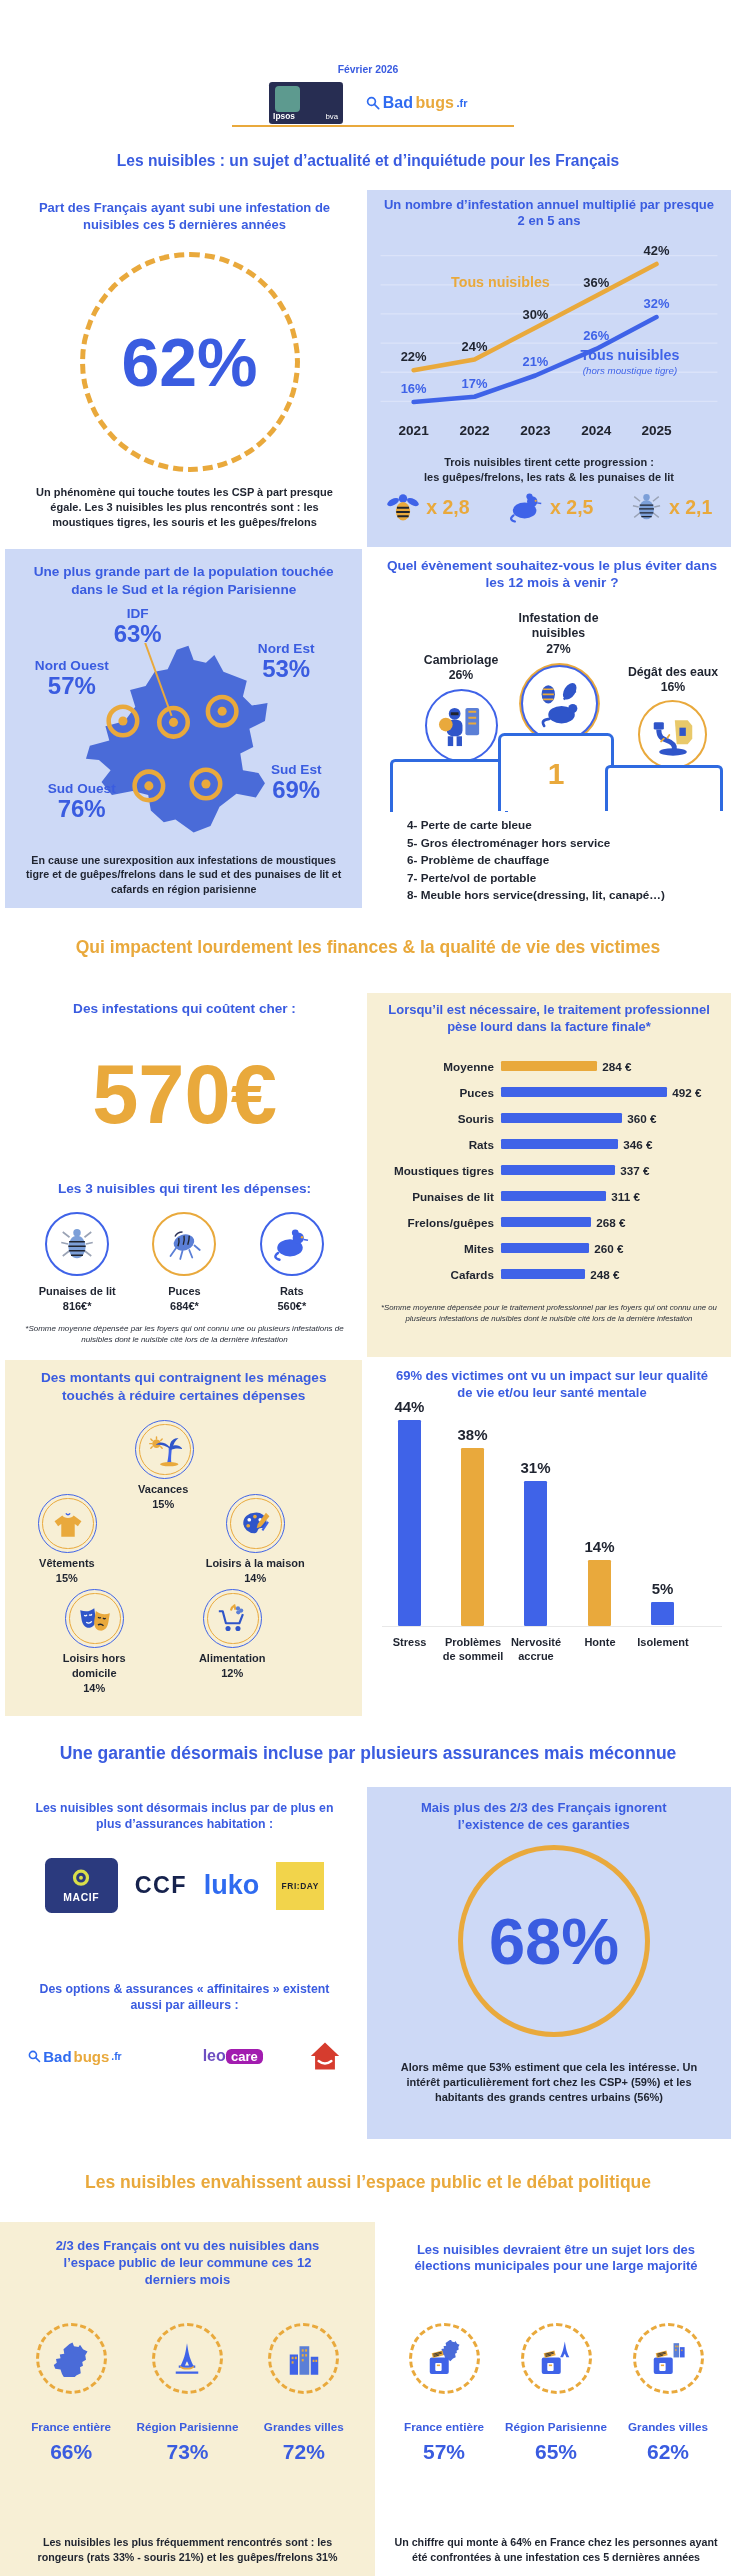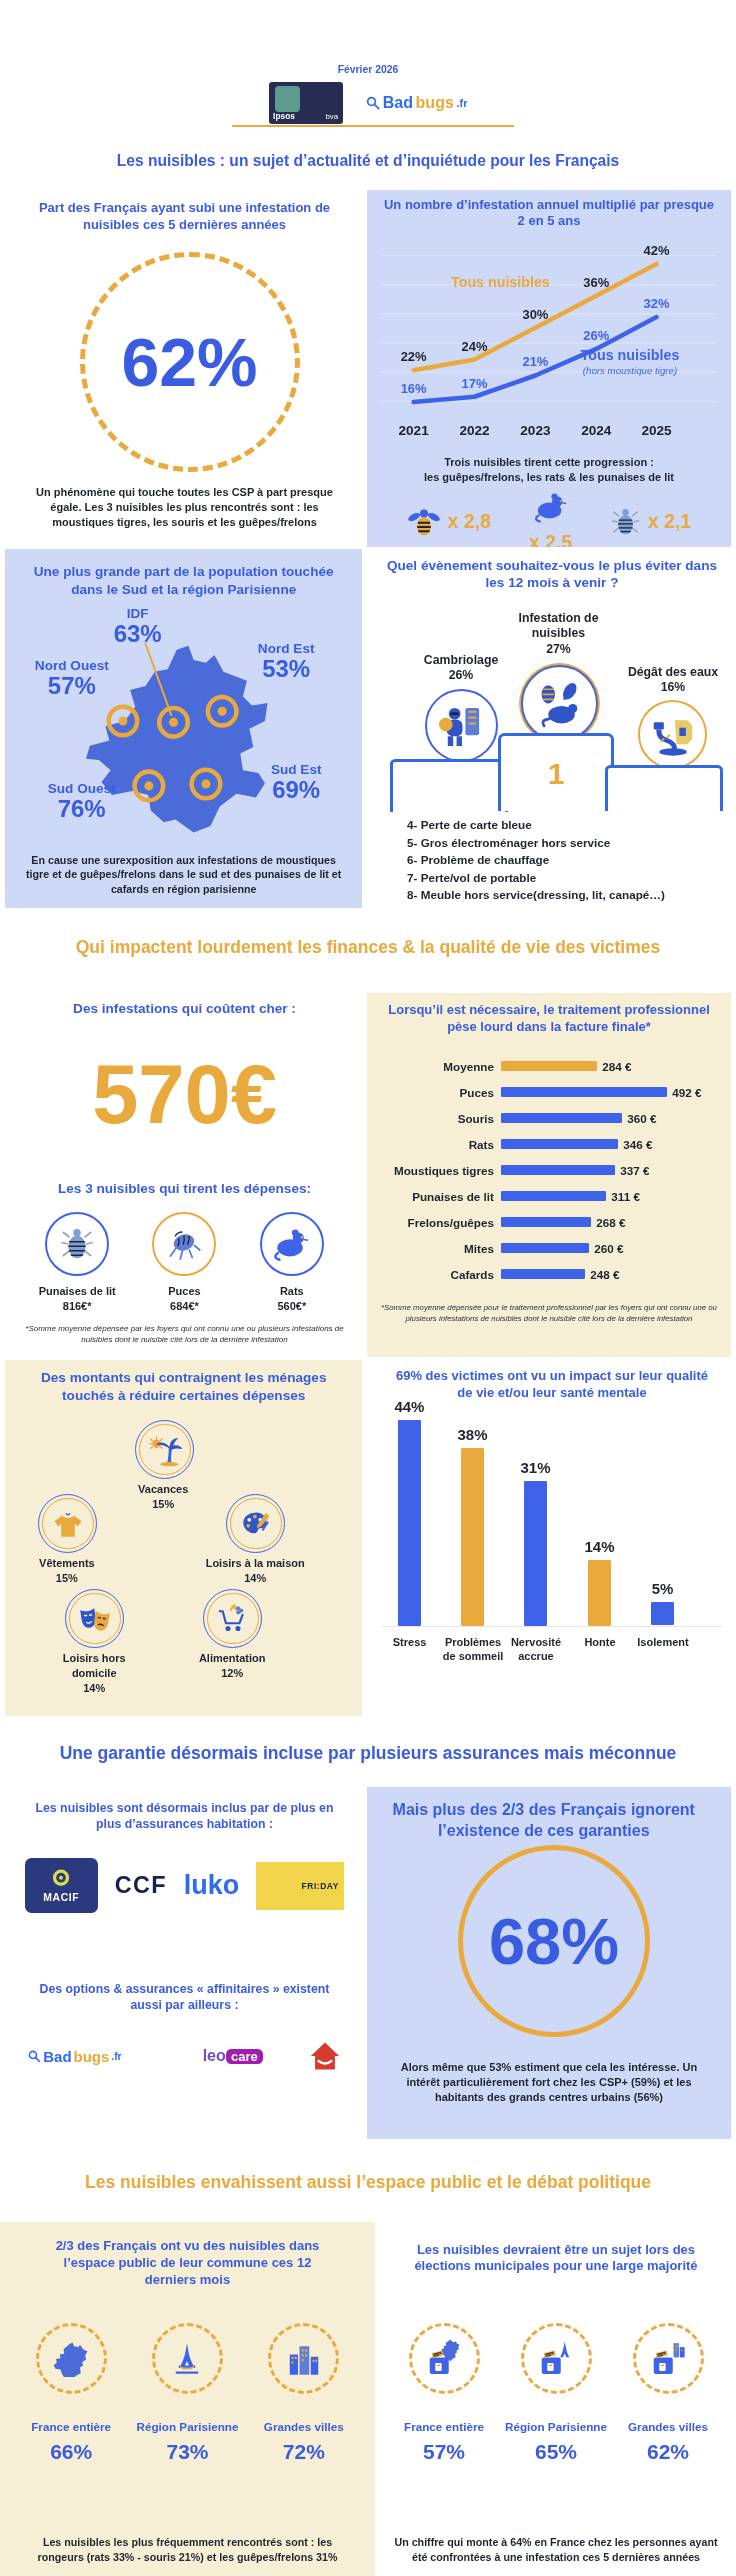--- a/index.html
+++ b/index.html
@@ -117,21 +117,21 @@
             <svg viewBox="0 0 48 48">
               <ellipse cx="10" cy="17" rx="9" ry="4.5" fill="#3f63e8" transform="rotate(-28 10 17)"></ellipse>
               <ellipse cx="38" cy="17" rx="9" ry="4.5" fill="#3f63e8" transform="rotate(28 38 17)"></ellipse>
               <circle cx="24" cy="12" r="6" fill="#3f63e8"></circle>
               <ellipse cx="24" cy="30" rx="10" ry="13" fill="#e9a93c"></ellipse>
               <path d="M15.5 25h17M14.5 31h19M16 37h16" stroke="#20242e" stroke-width="2.6"></path>
             </svg>
           </span>
         <span class="t-gold b" style="font-size:19.5px;">x 2,8</span>
       </div>
-      <div style="display:flex;align-items:center;gap:6.5px;flex-direction:column;">
+      <div style="display:flex;align-items:center;gap:6.5px;">
         <span class="icon" style="width:36px;height:34px;">
             <svg viewBox="0 0 52 48">
               <path d="M8 36 Q0 42 10 45" stroke="#3f63e8" stroke-width="3.2" fill="none" stroke-linecap="round"></path>
               <ellipse cx="24" cy="29" rx="17" ry="11.5" fill="#3f63e8"></ellipse>
               <circle cx="35" cy="16" r="7.5" fill="#3f63e8"></circle>
               <circle cx="31" cy="9" r="4.5" fill="#3f63e8"></circle>
               <path d="M42 18l6 1" stroke="#3f63e8" stroke-width="2"></path>
               <circle cx="40" cy="15" r="1.6" fill="#e9a93c"></circle>
             </svg>
           </span>
@@ -495,21 +495,21 @@
     <div class="abs logo-row" style="top:71px;left:0;width:100%;gap:17px;">
       <div style="width:73px;height:55px;background:#2b3a7e;border-radius:6.5px;display:flex;flex-direction:column;align-items:center;justify-content:center;gap:2.6px;">
         <svg width="22" height="22" viewBox="0 0 34 34">
             <circle cx="17" cy="15" r="10" fill="none" stroke="#d9de4a" stroke-width="5"></circle>
             <circle cx="17" cy="15" r="3" fill="#d9de4a"></circle>
           </svg>
         <span style="color:#fff;font-weight:bold;font-size:10.4px;letter-spacing:0.6px;">MACIF</span>
       </div>
       <span style="font-size:23.4px;font-weight:bold;color:#16224d;letter-spacing:1.3px;">CCF</span>
       <span style="font-size:27px;font-weight:bold;color:#2f6bf0;">luko</span>
-      <div style="width:48px;height:48px;background:var(--friday-yellow, #f2d44b);background:#f2d44b;display:flex;align-items:center;justify-content:center;padding-left:40px;">
+      <div style="width:48px;height:48px;background:var(--friday-yellow, #f2d44b);background:#f2d44b;display:flex;align-items:center;justify-content:center;">
         <span style="font-size:8.4px;font-weight:bold;color:#20242e;letter-spacing:0.6px;">FRI:DAY</span>
       </div>
     </div>
     <div class="panel-title abs" style="top:195px;left:26px;right:26px;font-size:12.3px;">Des options &amp; assurances « affinitaires » existent aussi par ailleurs :</div>
     <div class="abs logo-row" style="top:252px;left:0;width:100%;gap:45px;">
       <div style="display:flex;align-items:center;gap:1.9px;">
         <span class="icon" style="width:14.3px;height:14.3px;">
             <svg viewBox="0 0 24 24">
               <circle cx="10" cy="10" r="6" fill="none" stroke="#2f6bf0" stroke-width="2.6"></circle>
               <path d="M14.5 14.5L21 21" stroke="#2f6bf0" stroke-width="2.6" stroke-linecap="round"></path>
@@ -526,21 +526,21 @@
       <span class="icon" style="width:34px;height:34px;">
           <svg viewBox="0 0 48 48">
             <path d="M24 5L4 24h6v19h28V24h6z" fill="#d63c2e"></path>
             <path d="M15 31q9 7 18 0" stroke="#fff" stroke-width="3.4" fill="none" stroke-linecap="round"></path>
           </svg>
         </span>
     </div>
   </div>
 
   <div class="panel bg-blue" style="left:367px;top:1787px;width:364px;height:352px;">
-    <div class="panel-title abs" style="top:13px;left:19.5px;right:30px;font-size:16px;">Mais plus des 2/3 des Français ignorent l’existence de ces garanties</div>
+    <div class="panel-title abs" style="top:13px;left:19.5px;right:30px;font-size:13px;">Mais plus des 2/3 des Français ignorent l’existence de ces garanties</div>
     <div class="solid-ring abs" style="top:58px;left:91px;width:182px;height:182px;text-align:center;">
       <span class="big-stat" style="font-size:65px;">68%</span>
     </div>
     <div class="caption abs" style="top:273px;left:26px;right:26px;font-size:11px;">Alors même que 53% estiment que cela les intéresse. Un intérêt particulièrement fort chez les CSP+ (59%) et les habitants des grands centres urbains (56%)</div>
   </div>
 
   <div class="section-header t-gold" style="top:2172px;font-size:17.5px;padding:0 13px;box-sizing:border-box;">Les nuisibles envahissent aussi l’espace public et le débat politique</div>
 
   <div class="panel bg-beige" style="left:0;top:2222px;width:375px;height:354px;">
     <div class="panel-title abs" style="top:16px;left:45px;right:45px;font-size:13px;">2/3 des Français ont vu des nuisibles dans l’espace public de leur commune ces 12 derniers mois</div>

